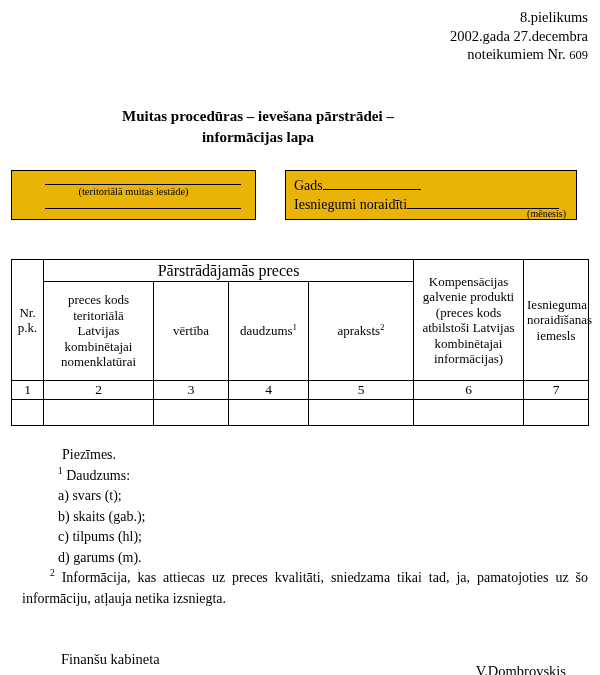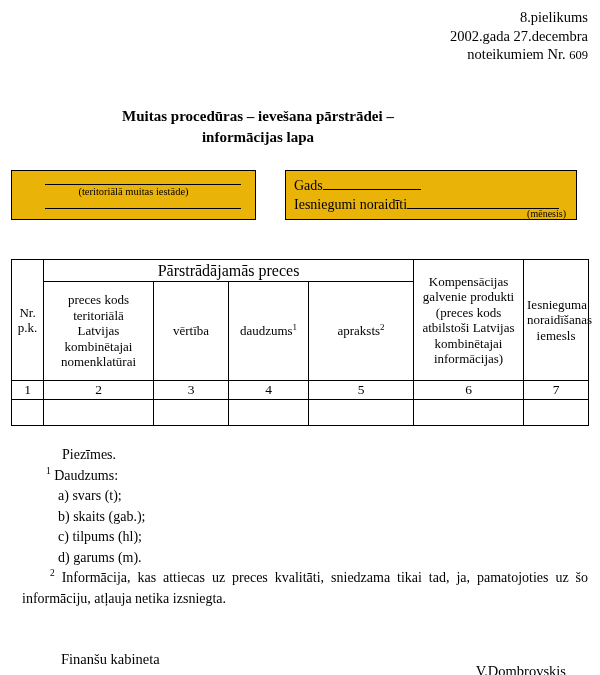--- a/index.html
+++ b/index.html
@@ -167,21 +167,21 @@
     top: 445px;
     left: 22px;
     width: 566px;
     font-size: 14px;
     line-height: 20.5px;
   }
   #notes .notes-title {
     margin-left: 40px;
   }
   #notes .fn-one {
-    margin-left: 24px;
+    margin-left: 36px;
     white-space: nowrap;
   }
   #notes .sup-marker {
     font-size: 9.5px;
     vertical-align: super;
     line-height: 0;
   }
   #notes .unit-item {
     margin-left: 36px;
   }

